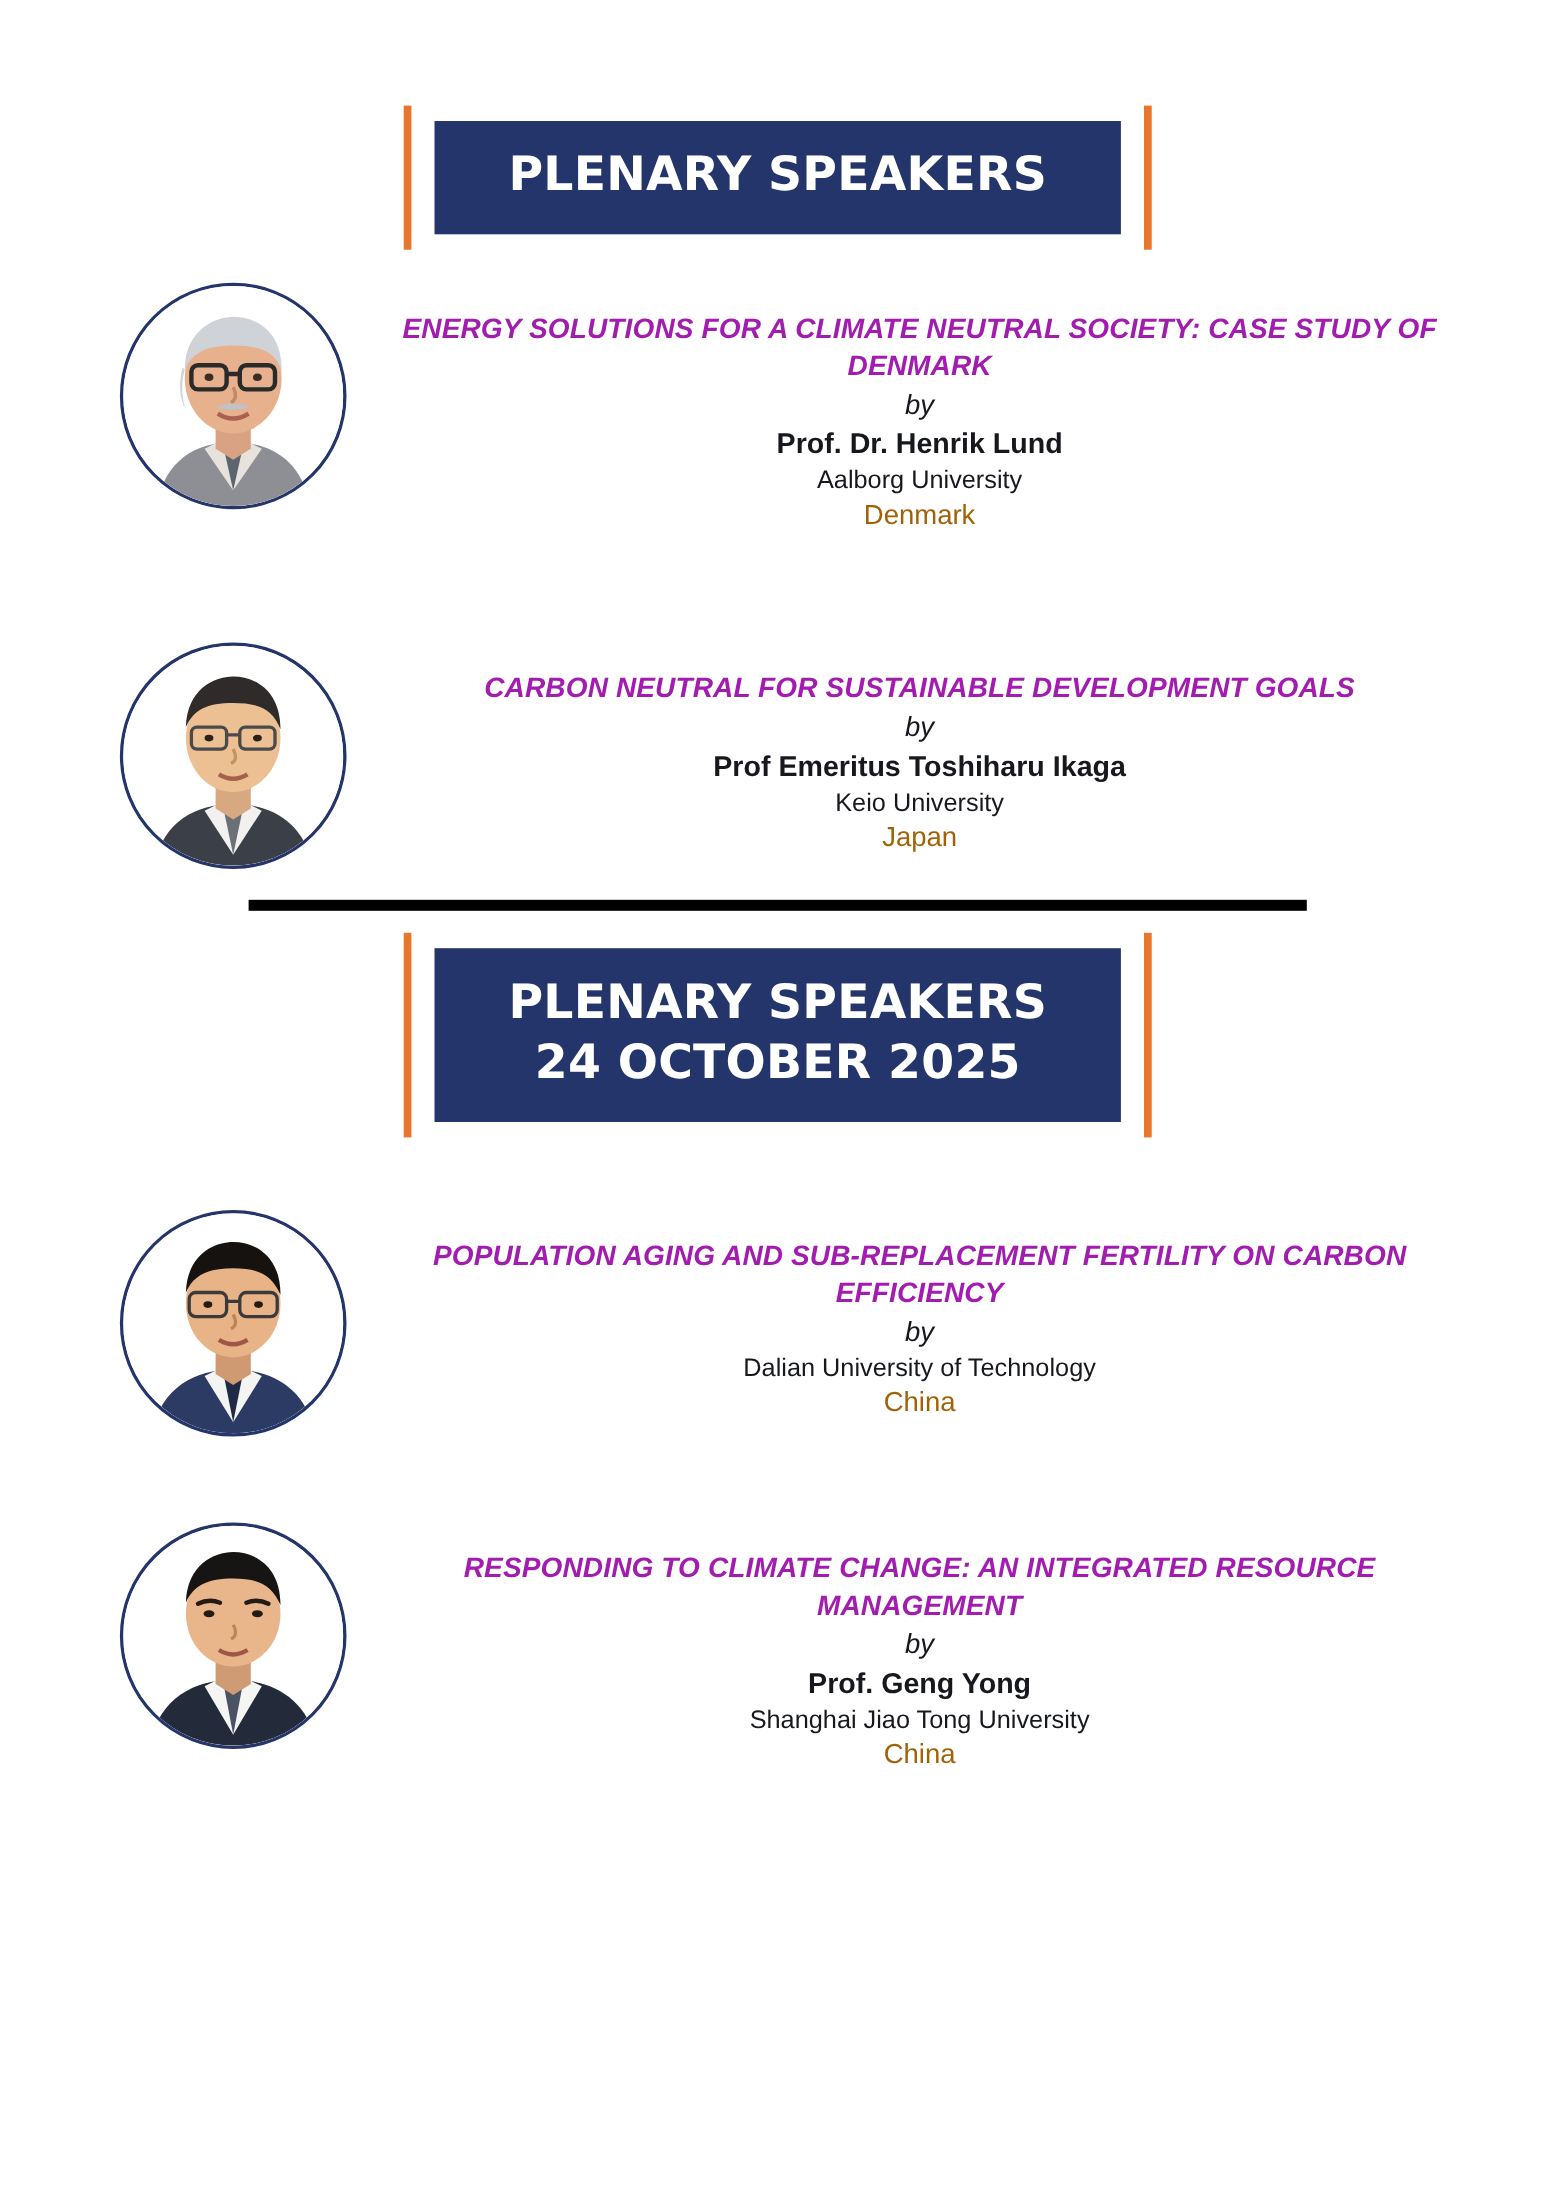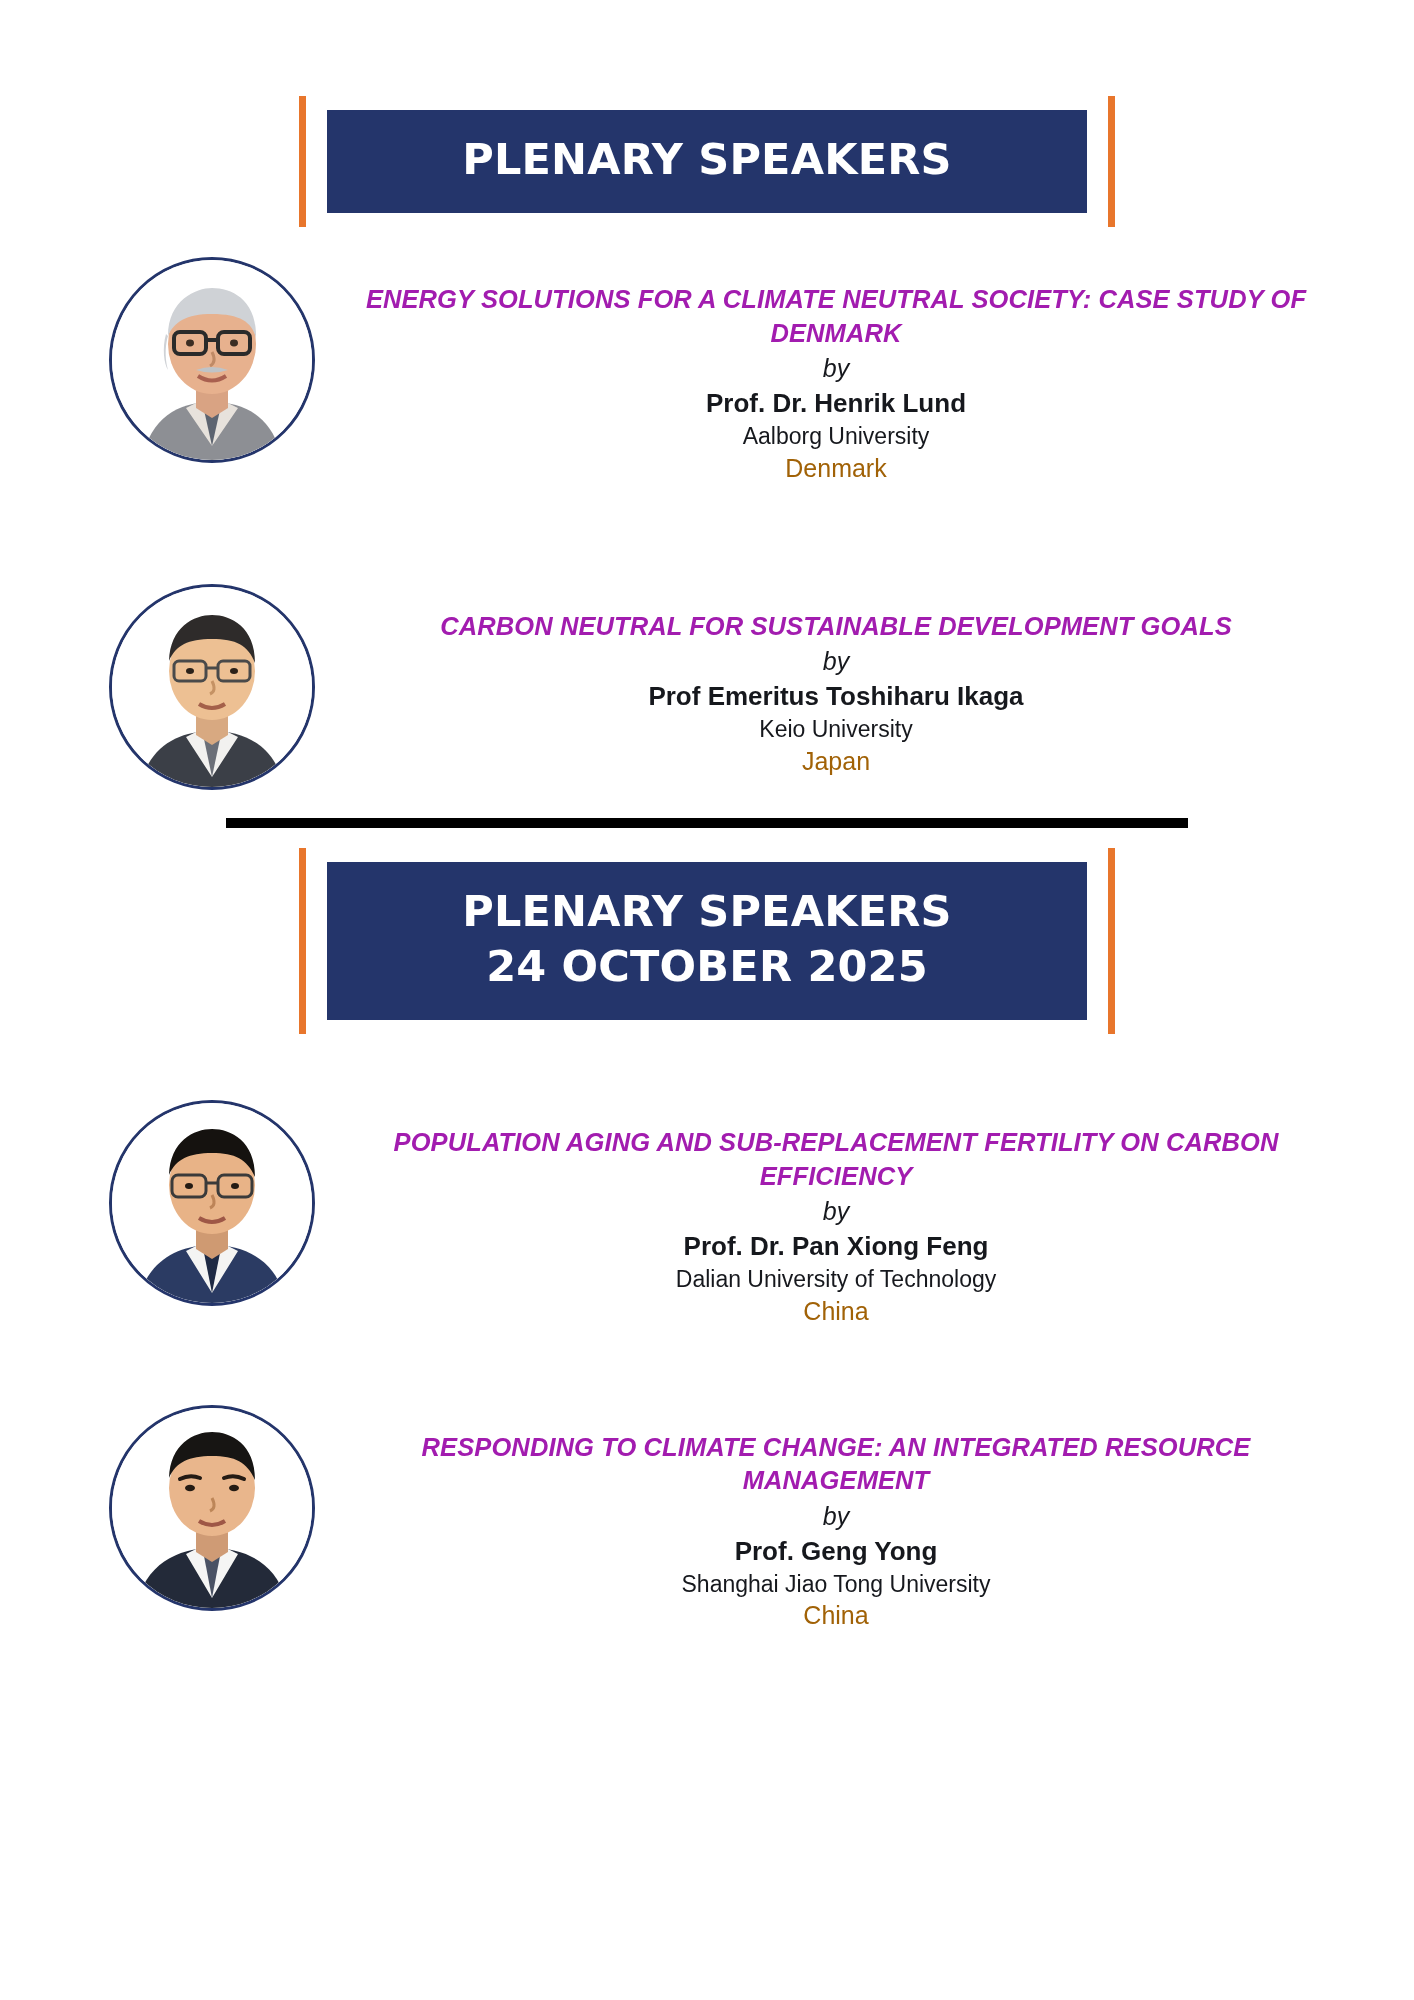--- a/index.html
+++ b/index.html
@@ -26,21 +26,21 @@
   
   .banner-wrap {
     position: relative;
     display: flex;
     justify-content: center;
     align-items: stretch;
   }
   .banner {
     position: relative;
     background: #24356b;
-    width: 760px;
+    width: 624px;
     padding: 22px 0 26px 0;
     text-align: center;
     box-sizing: border-box;
   }
   .banner-line {
     width: 7px;
     background: #e8762c;
     align-self: stretch;
     margin: -14px 0;
   }
@@ -253,21 +253,20 @@
           <ellipse cx="77" cy="83" rx="4" ry="3" fill="#241b14"></ellipse>
           <ellipse cx="123" cy="83" rx="4" ry="3" fill="#241b14"></ellipse>
           <path d="M100 92 q5 10 -2 13" stroke="#bd8458" stroke-width="3" fill="none"></path>
           <path d="M87 115 q13 8 26 0" stroke="#9e5746" stroke-width="4" fill="none"></path>
         </svg>
       </div>
     </div>
     <div class="speaker-text">
       <div class="talk-title">POPULATION AGING AND SUB-REPLACEMENT FERTILITY ON CARBON EFFICIENCY</div>
       <div class="by">by</div>
-      <div class="person">Prof. Dr. Pan Xiong Feng</div>
       <div class="affil">Dalian University of Technology</div>
       <div class="country">China</div>
     </div>
   </div>
 
   <div class="speaker sp-top-4">
     <div class="avatar-wrap">
       <div class="avatar">
         <svg viewBox="0 0 200 200" xmlns="http://www.w3.org/2000/svg">
           <rect x="0" y="0" width="200" height="200" fill="#ffffff"></rect>

